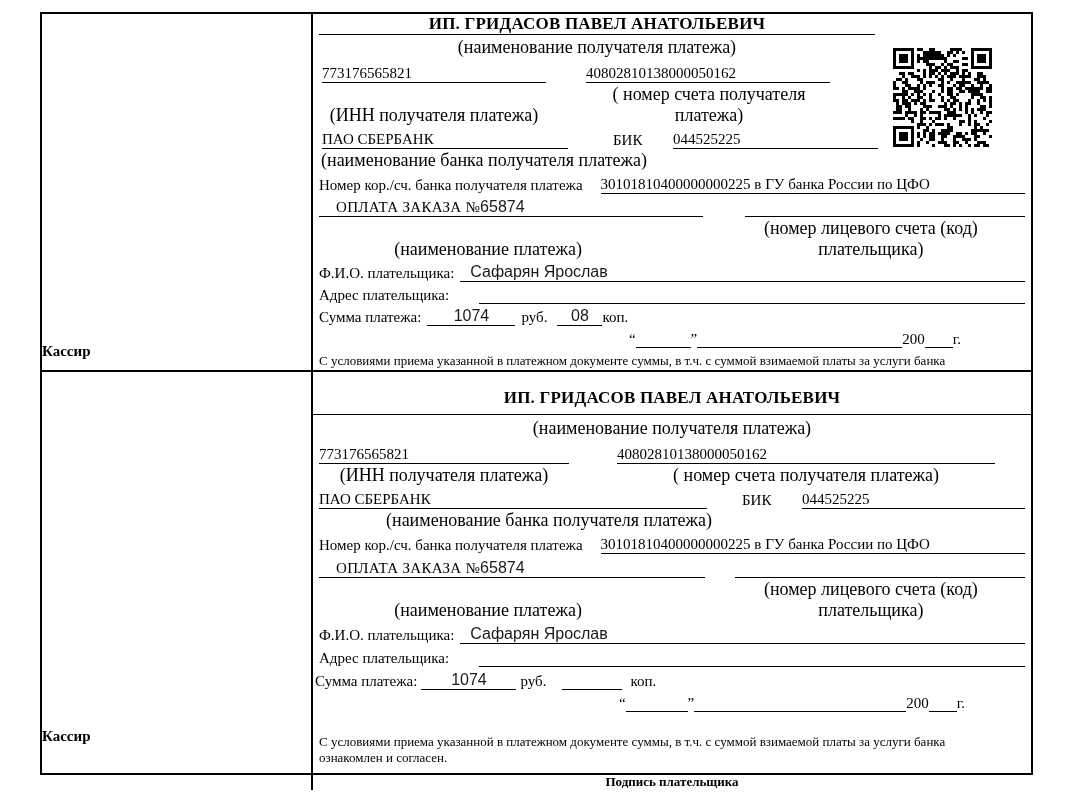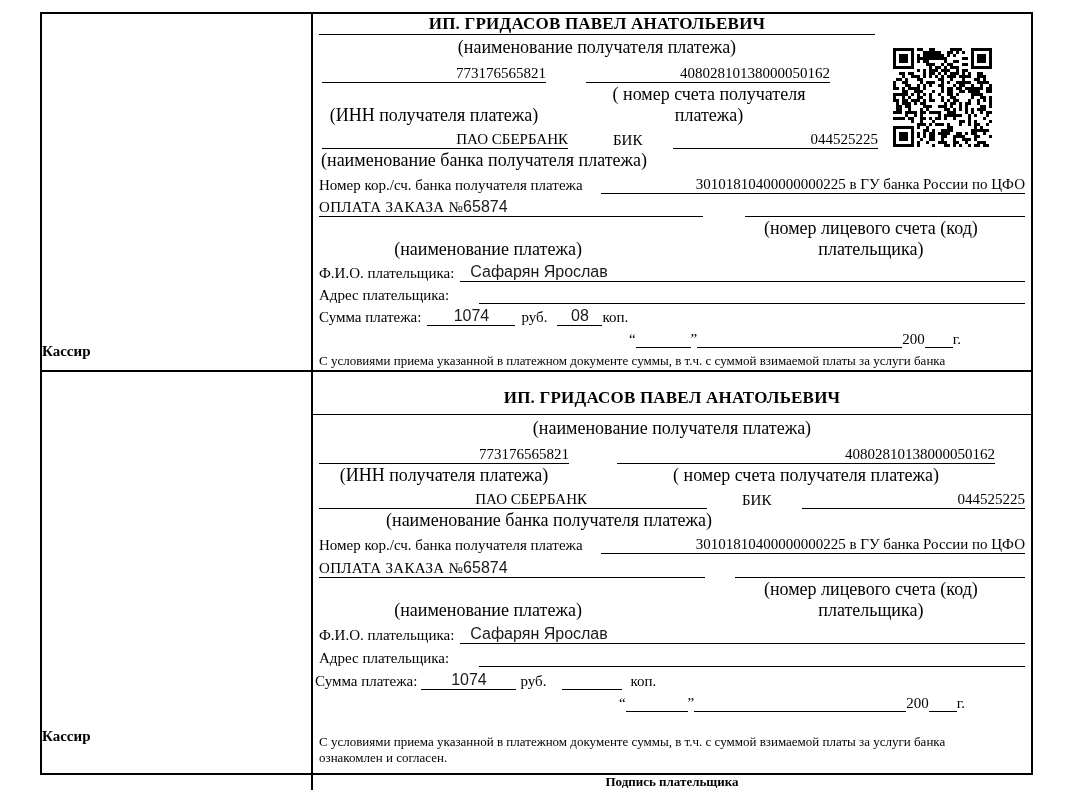--- a/index.html
+++ b/index.html
@@ -20,27 +20,27 @@
               letter-spacing:.4px;border-bottom:2px solid #1e7b45;padding-bottom:1px;}
   .brand-sub{position:absolute;left:26px;top:18px;width:34px;height:3px;background:#1e7b45;opacity:.75;}
   .form-number{position:absolute;right:130px;top:8px;font-weight:bold;font-style:italic;font-size:15px;}
   .title-block{width:556px;border-bottom:1px solid #000;text-align:center;}
   .title-block.full{width:auto;margin:0 -6px;padding:0 6px;}
   .doc-title{font-weight:bold;font-size:17px;letter-spacing:.2px;}
   .caption{font-size:18px;text-align:center;}
   .qr{position:absolute;left:580px;top:34px;width:99px;height:99px;}
   .row{display:flex;align-items:flex-end;}
   .uline{border-bottom:1px solid #000;box-sizing:border-box;}
-  .val{font-size:15px;text-align:right;}
+  .val{font-size:15px;text-align:left;}
   .fill{font-family:"Liberation Sans",sans-serif;font-size:16px;color:#1a1a1a;}
   .lbl{font-size:15px;white-space:nowrap;}
   .flex1{flex:1;}
   .agree{font-size:13px;line-height:16px;margin-top:5px;}
   .sign{font-weight:bold;font-size:13px;}
-  .caps{letter-spacing:.3px;}
+  .caps{letter-spacing:.3px;margin-left:17px;}
 </style>
 </head>
 <body>
 
 <div class="canvas">
   <div class="doc">
 
     <div class="section sec-top">
       <div class="left-cell">
         <div class="stub-serif" style="bottom:10px;">Кассир</div>

